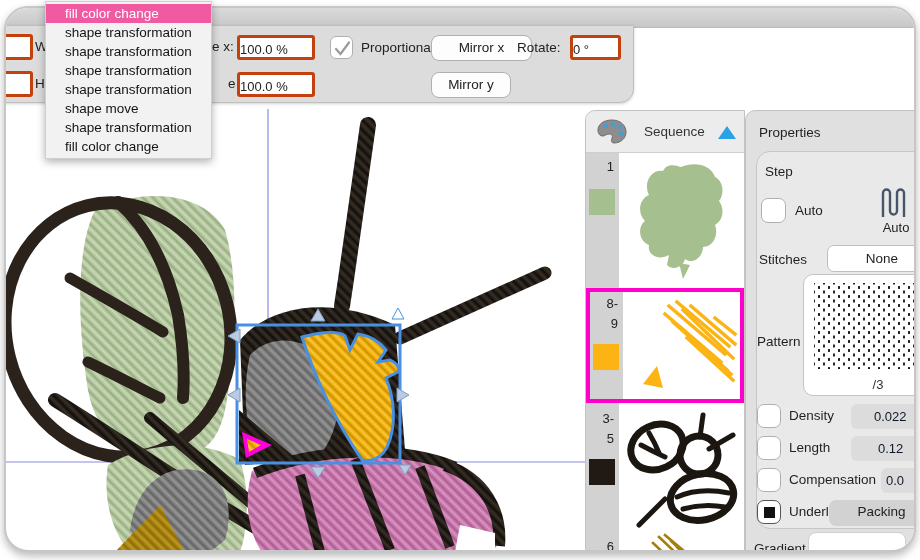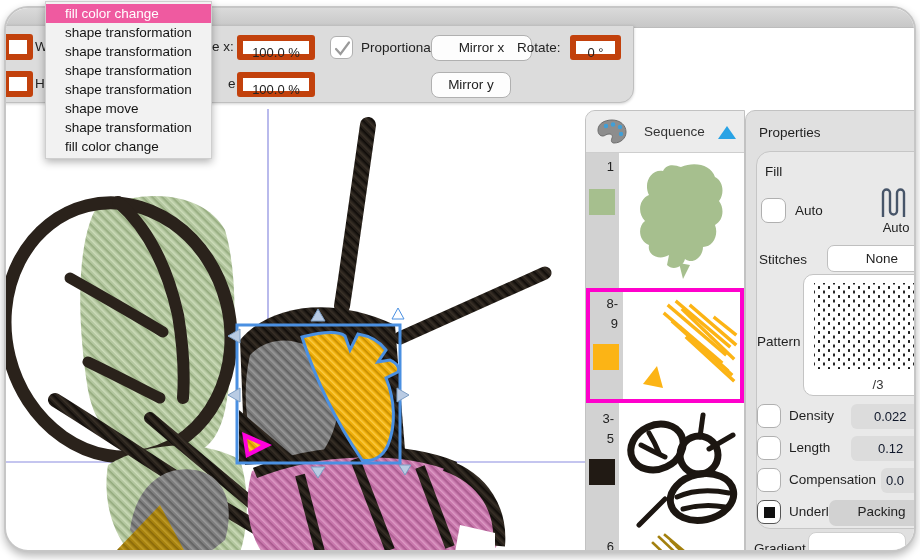--- a/index.html
+++ b/index.html
@@ -12,22 +12,22 @@
     border:2px solid #c6c6c6; border-radius:24px; background:#fff; overflow:hidden;
     box-shadow:0 4px 8px rgba(0,0,0,.28); }
   .titlebar { position:absolute; left:0; right:0; top:0; height:20px;
     background:linear-gradient(#dadada,#c7c7c7); border-bottom:1px solid #bcbcbc; }
 
   
   .toolbar { position:absolute; left:-6px; top:17px; width:634px; height:78px;
     background:#dcdcdc; border:1px solid #bfbfbf; border-radius:0 0 14px 0;
     box-shadow:0 1px 3px rgba(0,0,0,.18); }
   .tb-label { position:absolute; font-size:13.5px; color:#222; height:20px; line-height:20px; }
-  .tb-input { position:absolute; background:#fff; border:6px solid #c2410c; border-radius:3px;
-    font-size:13px; color:#222; text-align:center; line-height:23px; }
+  .tb-input { position:absolute; background:#fff; border:3px solid #c2410c; border-radius:3px;
+    font-size:13px; color:#222; line-height:23px; }
   .btn { position:absolute; background:#fdfdfd; border:1px solid #b0b0b0; border-radius:8px;
     font-size:13.5px; color:#222; text-align:center; }
   .cb { position:absolute; width:23px; height:23px; background:#fff; border:1px solid #b0b0b0;
     border-radius:6px; }
   .cb svg { position:absolute; left:2px; top:2px; }
 
   
   .menu { position:absolute; left:45px; top:1px; width:167px; background:#f2f2f2;
     border:1px solid #cfcfcf; box-shadow:0 3px 8px rgba(0,0,0,.3); z-index:60; padding:2px 0; }
   .menu-item { height:19px; line-height:19px; padding-left:19px; font-size:13.5px; color:#141414;
@@ -287,21 +287,21 @@
             </g>
           </svg>
         </div>
       </div>
     </div>
 
     <div class="props">
       <span class="props-title">Properties</span>
 
       <div class="fillbox">
-        <span class="p-label" style="left:8px;top:12px;">Fill</span>
+        <span class="p-label" style="left:8px;top:12px;">Step</span>
 
         <div class="p-cb" style="left:4px;top:46px;"></div>
         <span class="p-label" style="left:38px;top:51px;">Auto</span>
 
         <svg width="30" height="32" viewBox="0 0 30 32" style="position:absolute;left:122px;top:34px;">
           <path d="M4,31 V7 a3.5,3.5 0 0 1 7,0 V25 a3.5,3.5 0 0 0 7,0 V7 a3.5,3.5 0 0 1 7,0 V31" fill="none" stroke="#475569" stroke-width="2.4"></path>
         </svg>
         <span class="p-label" style="left:122px;top:68px;width:34px;text-align:center;font-size:13px;">Auto</span>
 
         <span class="p-label" style="left:2px;top:100px;">Stitches</span>

